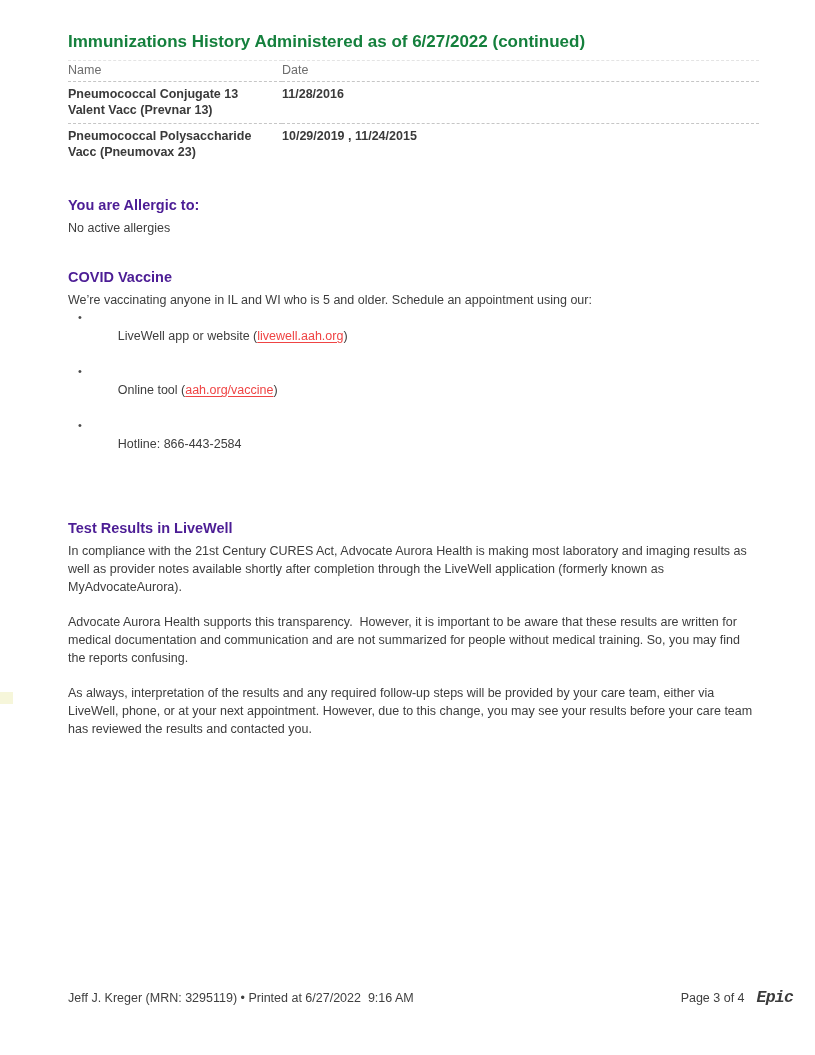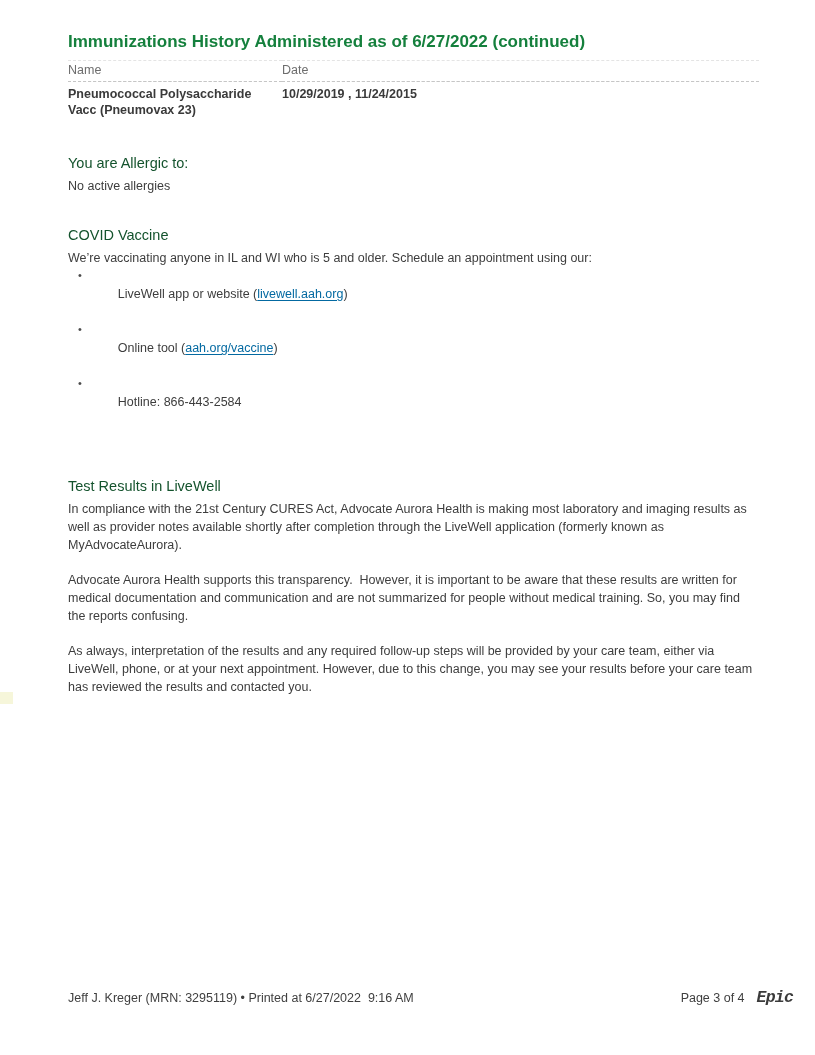--- a/index.html
+++ b/index.html
@@ -44,22 +44,22 @@
     font-weight: 600;
     color: #3a3a3a;
     line-height: 16px;
     vertical-align: top;
     white-space: pre-wrap;
   }
   table.imm-table td.name-cell { padding-right: 30px; }
   table.imm-table tbody tr.row-sep td { border-bottom: 1px dashed #c6c6c6; }
   .section-heading {
     font-size: 14.5px;
-    font-weight: 400;
-    color: #14532d;
+    font-weight: 700;
+    color: #4c1d95;
     margin: 4px 0 5px 0;
     line-height: 18px;
     white-space: pre-wrap;
   }
   .sec-allergies { margin-top: 31px; }
   .sec-covid { margin-top: 31px; }
   .sec-testresults { margin-top: 48px; }
   .body-text {
     font-size: 12.5px;
     line-height: 18px;
@@ -79,21 +79,21 @@
     padding-left: 22px;
     white-space: pre-wrap;
   }
   .bullet-dot {
     position: absolute;
     left: 10px; top: -1px;
     font-size: 11px;
     color: #4a4a4a;
   }
   .doc-link {
-    color: #0369a1;
+    color: #ef4444;
     text-decoration: underline;
     text-underline-offset: 2px;
     cursor: pointer;
   }
   .page-footer {
     position: absolute;
     left: 68px; right: 22px; bottom: 48px;
     display: flex;
     justify-content: space-between;
     align-items: baseline;
@@ -130,20 +130,24 @@
   <section>
     <h1 class="doc-title">Immunizations History Administered as of 6/27/2022 (continued)</h1>
     <table class="imm-table">
       <thead>
         <tr>
           <th class="col-name">Name</th>
           <th>Date</th>
         </tr>
       </thead>
       <tbody>
+        <tr class="row-sep">
+          <td class="name-cell">Pneumococcal Conjugate 13 Valent Vacc (Prevnar 13)</td>
+          <td>11/28/2016</td>
+        </tr>
         <tr>
           <td class="name-cell">Pneumococcal Polysaccharide Vacc (Pneumovax 23)</td>
           <td>10/29/2019 , 11/24/2015</td>
         </tr>
       </tbody>
     </table>
   </section>
 
   <section class="sec-allergies">
     <h2 class="section-heading">You are Allergic to:</h2>

